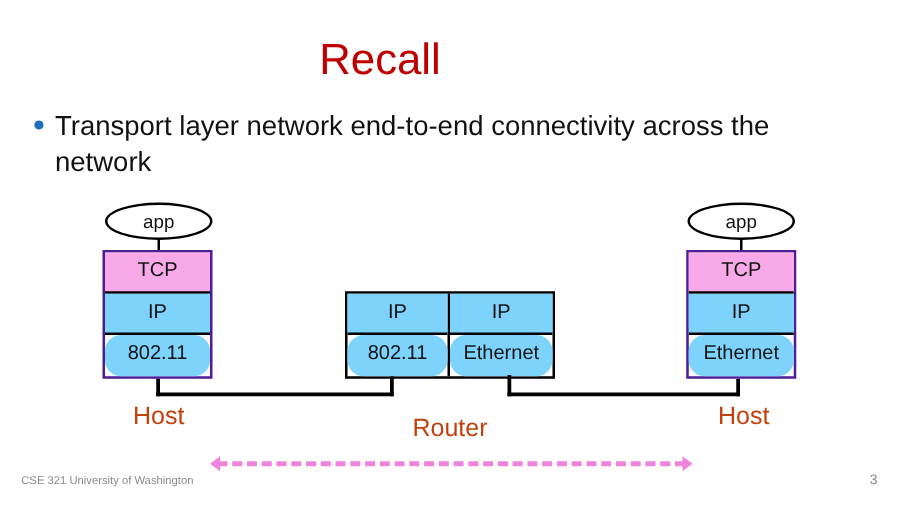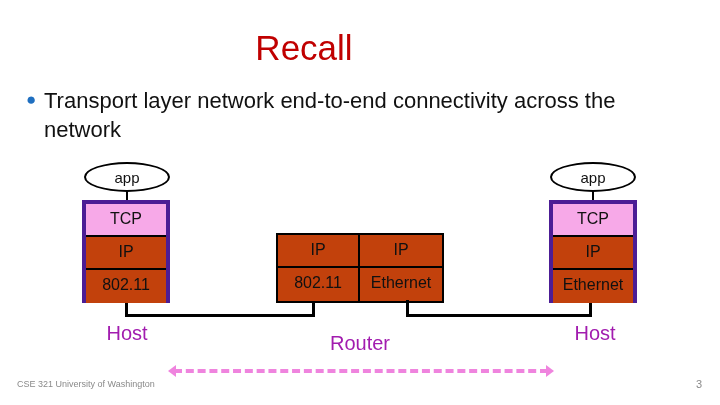--- a/index.html
+++ b/index.html
@@ -63,36 +63,36 @@
     left: 0;
     top: 155px;
     width: 720px;
     height: 200px;
     padding-left: 28px;
   }
   .abs { position: absolute; }
 
   .stackbox {
     box-sizing: border-box;
-    border: 4px solid #4c1d95;
+    border: 2px solid #4c1d95;
     background: #F7F7F7;
   }
   .layer {
     box-sizing: border-box;
     height: 33px;
     line-height: 29px;
     text-align: center;
     font-size: 16px;
     color: #111111;
     border-bottom: 2px solid #000000;
-    background: #c2410c;
+    background: #7dd3fc;
     white-space: nowrap;
     overflow: hidden;
   }
-  .layer:last-child { border-bottom: none; }
+  .layer:last-child { border-bottom: none; border-radius: 13px; }
   .layer.tcp {
     background: #F7A9E8;
   }
 
   
   .router-grid {
     box-sizing: border-box;
     border: 2px solid #000000;
     display: flex;
   }
@@ -120,21 +120,21 @@
   }
 
   
   .wire-h { background: #000000; height: 3px; }
   .wire-v { background: #000000; width: 3px; }
 
   
   .node-label {
     text-align: center;
     font-size: 20px;
-    color: #a21caf;
+    color: #c2410c;
     white-space: nowrap;
   }
 
   
   #e2e-arrow {
     left: 168px;
     top: 210px;
     width: 386px;
     height: 12px;
   }

